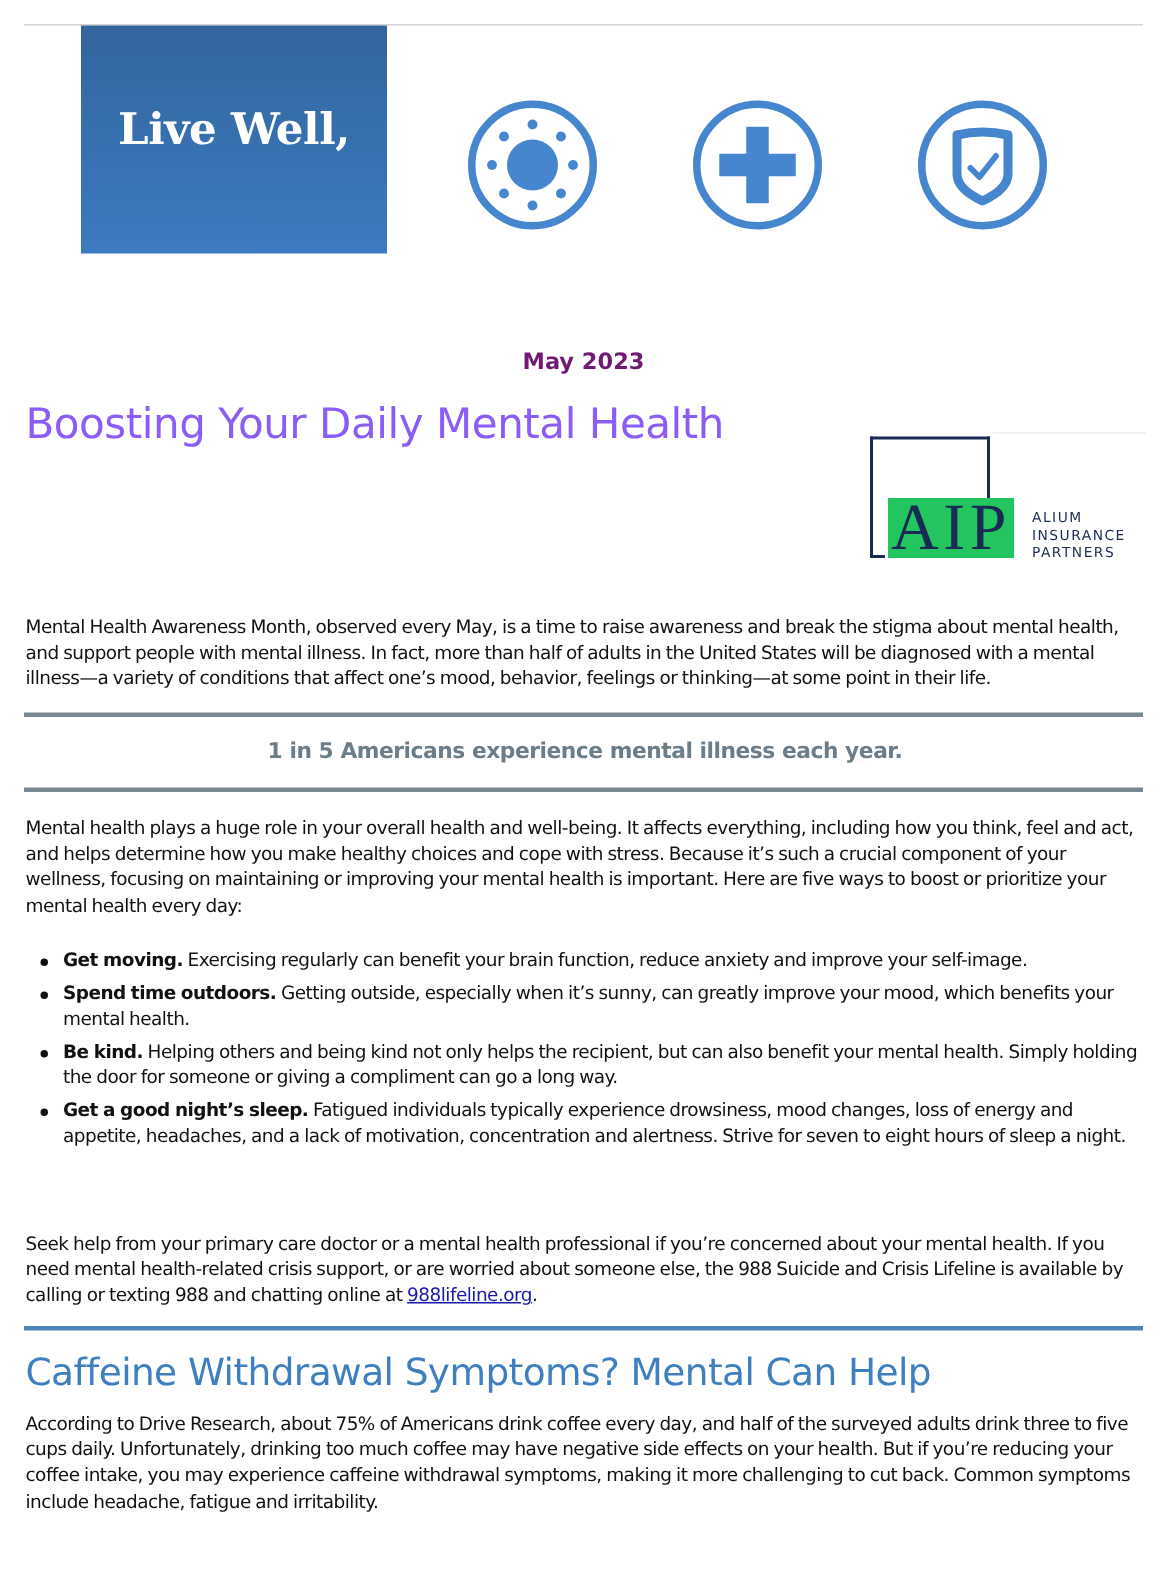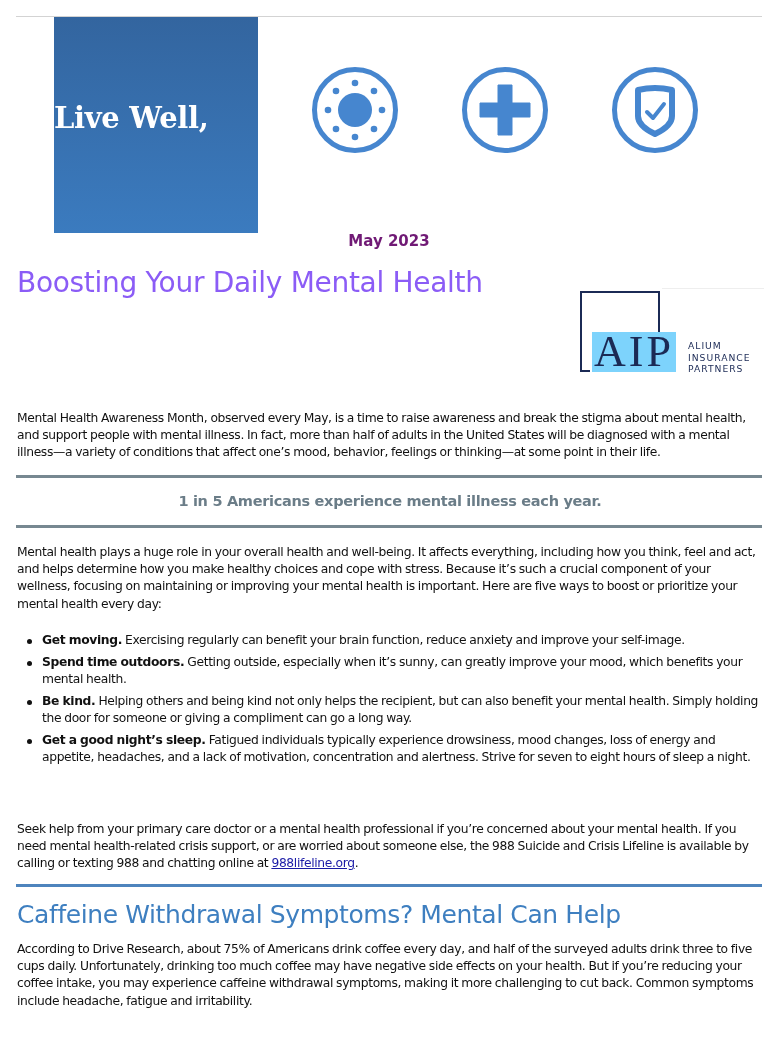--- a/index.html
+++ b/index.html
@@ -3,23 +3,23 @@
 <meta charset="utf-8">
 <style>
   html, body { margin: 0; padding: 0; background: #ffffff; }
   body {
     width: 784px; height: 1064px; overflow: hidden; position: relative;
     font-family: "Liberation Sans", "DejaVu Sans", sans-serif;
     color: #111111;
   }
   .top-rule { position: absolute; left: 16px; top: 16px; width: 746px; height: 1px; background: #d3d3d3; }
   .banner {
-    position: absolute; left: 54px; top: 17px; width: 204px; height: 216px;
+    position: absolute; left: 54px; top: 17px; width: 204px; height: 152px;
     background: linear-gradient(180deg, #33659f 0%, #3b7bbf 100%);
-    display: flex; align-items: center; 
+    display: flex; align-items: center; justify-content: center;
   }
   .banner-title {
     color: #ffffff; font-family: "DejaVu Serif", "Liberation Serif", serif;
     font-weight: bold; font-size: 29px; line-height: 39px; text-align: center;
     margin-top: -14px; letter-spacing: -0.3px;
   }
   .icon-circle {
     position: absolute; top: 67px; width: 86px; height: 86px; border-radius: 50%;
     border: 5px solid #4686cf; box-sizing: border-box;
     display: flex; align-items: center; justify-content: center;
@@ -43,21 +43,21 @@
   .logo-top-rule { position: absolute; left: 84px; top: 0; width: 102px; height: 1px; background: #eeeeee; }
   .logo-frame {
     position: absolute; left: 2px; top: 3px; width: 80px; height: 80px;
     border-left: 2px solid #1b2a55; border-top: 2px solid #1b2a55; border-right: 2px solid #1b2a55;
     box-sizing: border-box;
   }
   .logo-bottom-l { position: absolute; left: 2px; top: 82px; width: 10px; height: 2px; background: #1b2a55; }
   .logo-letters {
     position: absolute; left: 14px; top: 44px; font-family: "Liberation Serif", serif;
     font-size: 44px; line-height: 40px; color: #1b2a55; letter-spacing: 3px;
-    background: #7dd3fc; padding: 0 2px;
+    background: #22c55e; padding: 0 2px;
   }
   .logo-words {
     position: absolute; left: 110px; top: 52px; font-family: "DejaVu Sans", sans-serif;
     font-size: 9.2px; line-height: 11.5px; color: #1b2a55; letter-spacing: 1px;
   }
 
   .para {
     position: absolute; left: 17px; width: 748px;
     font-family: "DejaVu Sans", sans-serif; font-size: 12.3px; line-height: 17.2px;
     color: #111111; letter-spacing: -0.35px; word-spacing: -0.5px;

